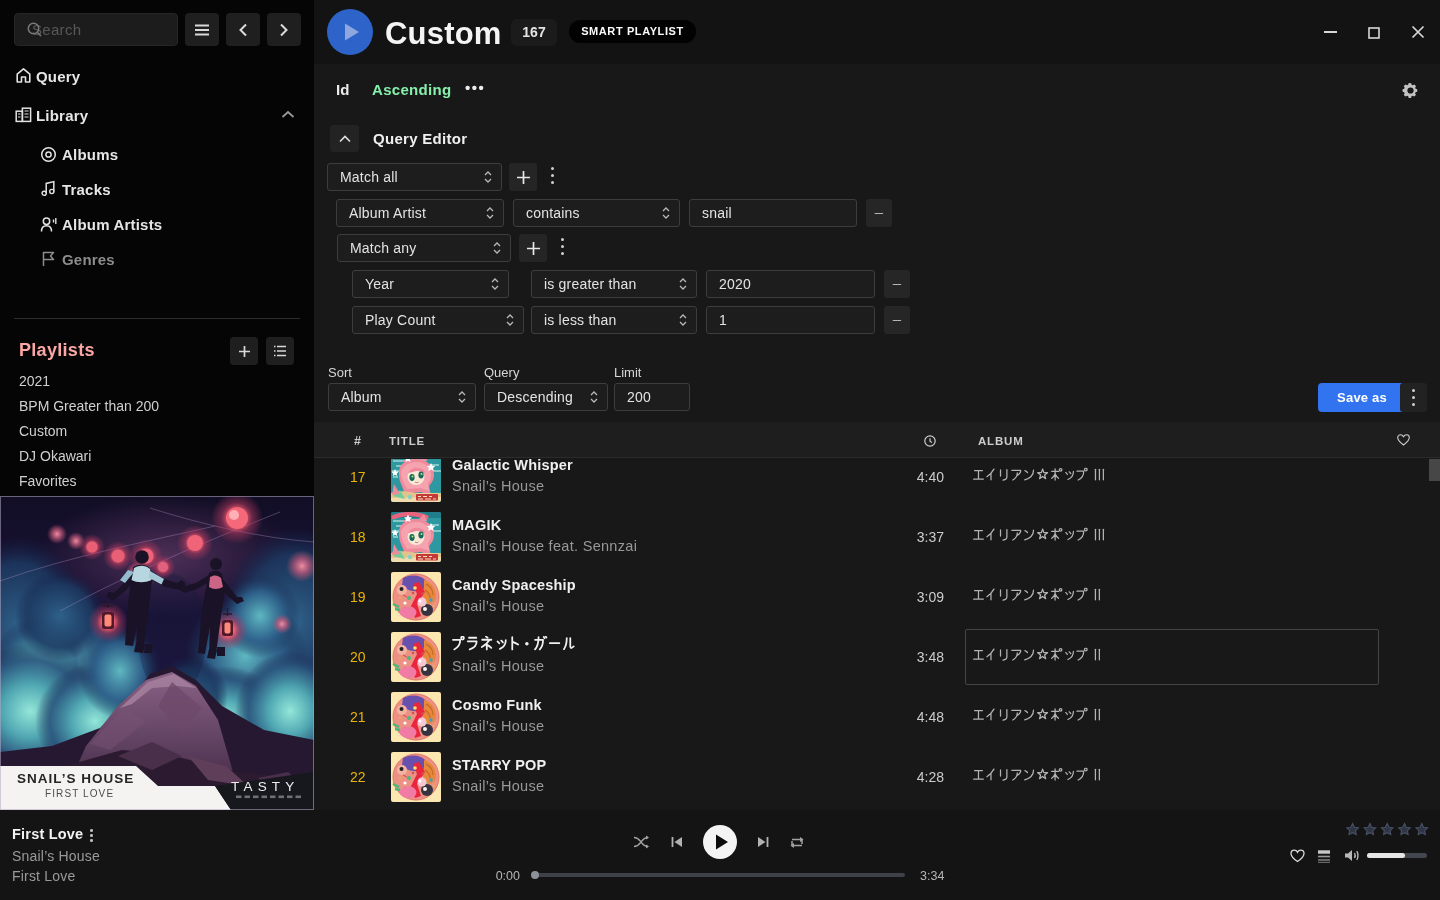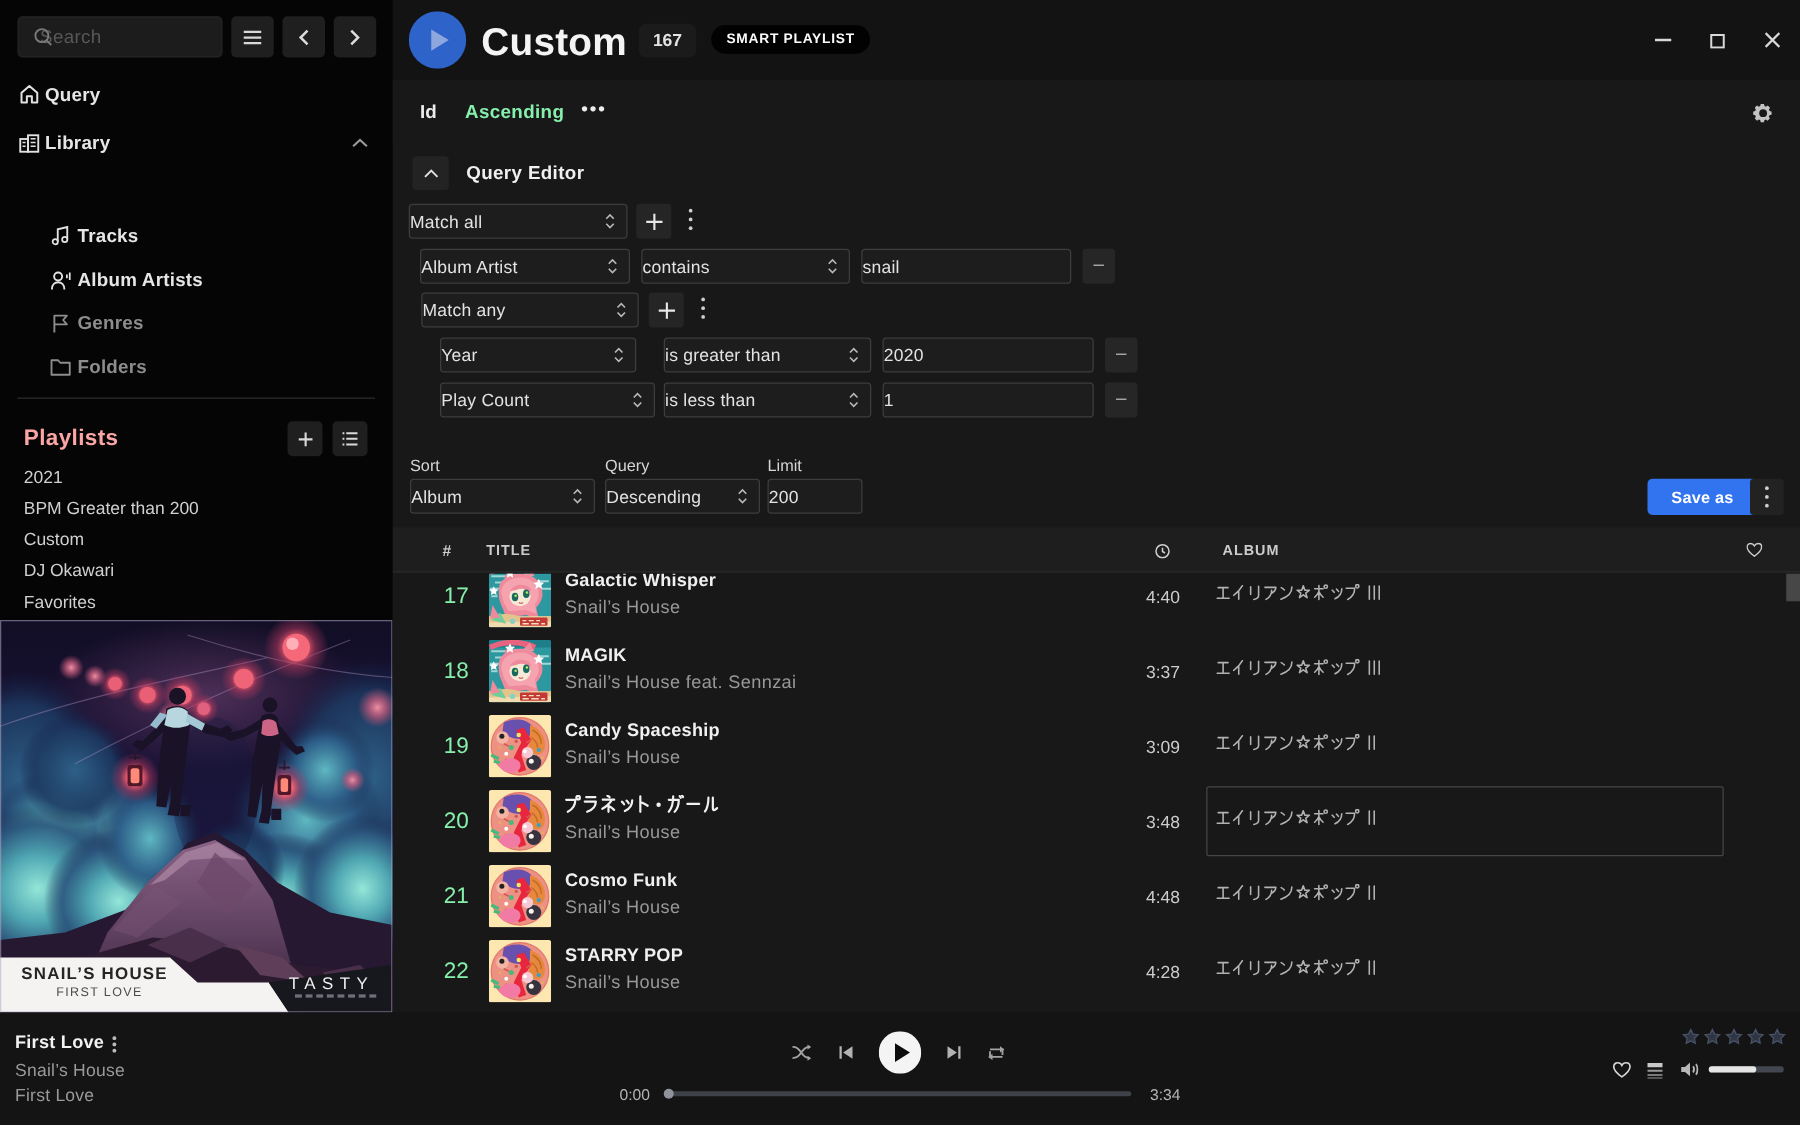--- a/index.html
+++ b/index.html
@@ -13,32 +13,32 @@
 .nav{position:absolute;left:0;width:314px;height:30px;color:#e6e6e6;font-size:15px;font-weight:700;letter-spacing:.2px}
 .nav .txt{position:absolute;left:36px;top:50%;transform:translateY(-50%)}
 .sub .txt{left:62px}
 .nav svg{position:absolute}
 .dim{color:#8d8d8d}
 #plists{position:absolute;left:19px;color:#d0d0d0;font-size:14px}
 
 #main{position:absolute;left:314px;top:0;width:1126px;height:810px;background:#181818}
 #topband{position:absolute;left:0;top:0;width:1126px;height:64px;background:#131313}
 #sortrow{position:absolute;left:0;top:64px;width:1126px;height:51px;background:#181818}
-.qsel{position:absolute;height:28px;background:#1d1d1d;border:1px solid #3d3d3d;border-radius:3px;color:#e3e3e3;font-size:14px;line-height:26px;padding-left:0;letter-spacing:.2px}
+.qsel{position:absolute;height:28px;background:#1d1d1d;border:1px solid #3d3d3d;border-radius:3px;color:#e3e3e3;font-size:14px;line-height:26px;padding-left:12px;letter-spacing:.2px}
 .qsel .ud{position:absolute;right:9px;top:5px}
 .qbtn{position:absolute;width:28px;height:28px;background:#252525;border-radius:3px;display:flex;align-items:center;justify-content:center}
 .vdots{position:absolute;width:3px}
 .vdots i{display:block;width:3px;height:3px;border-radius:50%;background:#cfcfcf;margin-bottom:4px}
 .minusb{position:absolute;width:26px;height:28px;background:#262626;border-radius:3px;color:#b5b5b5;text-align:center;line-height:26px;font-size:15px}
 .qlabel{position:absolute;color:#d6d6d6;font-size:13px}
 
 #lhead{position:absolute;left:0;top:422px;width:1126px;height:36px;background:#1e1e1e;border-bottom:1px solid #2b2b2b;color:#cccccc;font-weight:700;font-size:11.5px;letter-spacing:.8px}
 #rows{position:absolute;left:0;top:459px;width:1126px;height:351px;overflow:hidden;background:#181818}
 .row{position:absolute;left:0;width:1126px;height:60px}
-.rnum{position:absolute;left:36px;width:30px;text-align:center;top:50%;transform:translateY(-50%);color:#86efac;font-size:18px}
+.rnum{position:absolute;left:36px;width:30px;top:50%;transform:translateY(-50%);color:#eab308;font-size:14px}
 .rthumb{position:absolute;left:77px;top:5px;width:50px;height:50px;border-radius:2px;overflow:hidden}
 .rtitle{position:absolute;left:138px;top:10px;color:#f0f0f0;font-size:14.5px;font-weight:700;letter-spacing:.2px}
 .rartist{position:absolute;left:138px;top:31px;color:#989898;font-size:14.5px;letter-spacing:.3px}
 .rtime{position:absolute;left:550px;width:80px;text-align:right;top:50%;transform:translateY(-50%);color:#cccccc;font-size:14px}
 .ralbum{position:absolute;left:659px;top:50%;transform:translateY(-50%)}
 
 #player{position:absolute;left:0;top:810px;width:1440px;height:90px;background:#141414}
 
 #sbthumb{position:absolute;left:1429px;top:459px;width:11px;height:22px;background:#474747}
 </style></head>
@@ -589,20 +589,27 @@
         <svg style="left:15px;top:7px" width="17" height="16" viewBox="0 0 17 16">
           <rect x="1.2" y="4.2" width="6.2" height="10.2" fill="none" stroke="#e2e2e2" stroke-width="1.5"></rect>
           <rect x="7.4" y="1.2" width="8.2" height="13.2" fill="none" stroke="#e2e2e2" stroke-width="1.5"></rect>
           <path d="M9.5 4h4M9.5 7h4M9.5 10h4M3 7h2.5M3 10h2.5" stroke="#e2e2e2" stroke-width="1.2"></path>
         </svg>
         <span class="txt">Library</span>
         <svg style="left:281px;top:10px" width="14" height="9" viewBox="0 0 14 9">
           <path d="M1.5 7 L7 2 L12.5 7" fill="none" stroke="#9a9a9a" stroke-width="1.7"></path>
         </svg>
       </div>
+    <div class="nav sub" style="top:139px">
+        <svg style="left:40px;top:7px" width="17" height="17" viewBox="0 0 17 17">
+          <circle cx="8.5" cy="8.5" r="6.8" fill="none" stroke="#e2e2e2" stroke-width="1.5"></circle>
+          <circle cx="8.5" cy="8.5" r="2.6" fill="none" stroke="#e2e2e2" stroke-width="1.5"></circle>
+        </svg>
+        <span class="txt">Albums</span>
+      </div>
     <div class="nav sub" style="top:174px">
         <svg style="left:41px;top:6px" width="16" height="17" viewBox="0 0 16 17">
           <path d="M5.2 13.2 V3.4 L12.8 1.6 V11.4" fill="none" stroke="#e2e2e2" stroke-width="1.5"></path>
           <circle cx="3.2" cy="13.3" r="2.1" fill="none" stroke="#e2e2e2" stroke-width="1.4"></circle>
           <circle cx="10.8" cy="11.5" r="2.1" fill="none" stroke="#e2e2e2" stroke-width="1.4"></circle>
         </svg>
         <span class="txt">Tracks</span>
       </div>
     <div class="nav sub" style="top:209px">
         <svg style="left:40px;top:7px" width="18" height="17" viewBox="0 0 18 17">
@@ -610,26 +617,20 @@
           <path d="M1.5 15.5 C1.5 11.5 4 9.8 6.5 9.8 C9 9.8 11.5 11.5 11.5 15.5" fill="none" stroke="#e2e2e2" stroke-width="1.5"></path>
           <path d="M13.5 3.5 v3M15.8 2 v6" stroke="#e2e2e2" stroke-width="1.4"></path>
         </svg>
         <span class="txt">Album Artists</span>
       </div>
     <div class="nav sub dim" style="top:244px">
         <svg style="left:41px;top:7px" width="15" height="16" viewBox="0 0 15 16">
           <path d="M2.5 15 V1.5 H12.5 L9.5 5 L12.5 8.5 H2.5" fill="none" stroke="#8d8d8d" stroke-width="1.5" stroke-linejoin="round"></path>
         </svg>
         <span class="txt">Genres</span>
-      </div>
-    <div class="nav sub dim" style="top:279px">
-        <svg style="left:40px;top:8px" width="17" height="14" viewBox="0 0 17 14">
-          <path d="M1.2 12.8 V1.2 H6.5 L8.2 3.2 H15.8 V12.8 Z" fill="none" stroke="#8d8d8d" stroke-width="1.5" stroke-linejoin="round"></path>
-        </svg>
-        <span class="txt">Folders</span>
       </div>
 
     <div class="abs" style="left:14px;top:318px;width:286px;height:1px;background:#2d2d2d"></div>
     <div class="abs" style="left:19px;top:340px;color:#fca5a5;font-size:18px;font-weight:700;letter-spacing:.3px">Playlists</div>
     <div class="topbtn" style="left:230px;top:337px;width:28px;height:28px">
         <svg width="13" height="13" viewBox="0 0 13 13">
           <path d="M6.5 1v11M1 6.5h11" stroke="#d9d9d9" stroke-width="1.7"></path>
         </svg>
       </div>
     <div class="topbtn" style="left:266px;top:337px;width:28px;height:28px">

